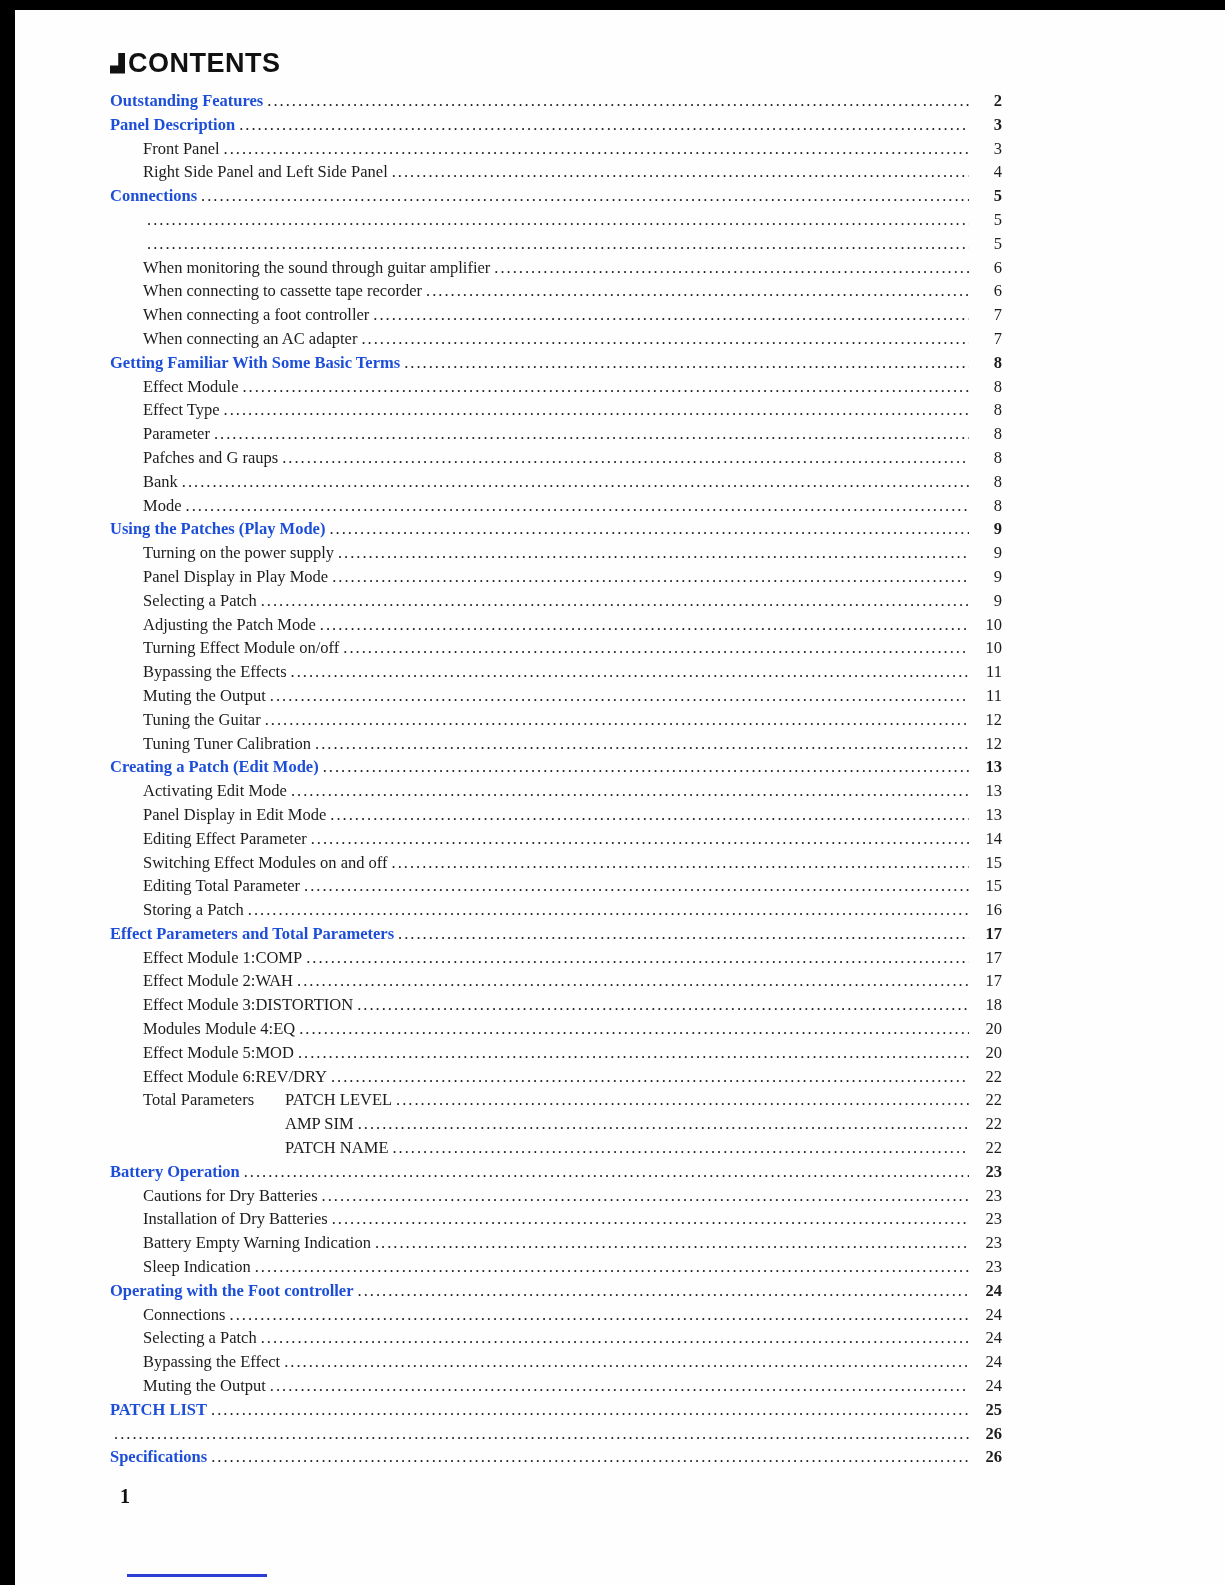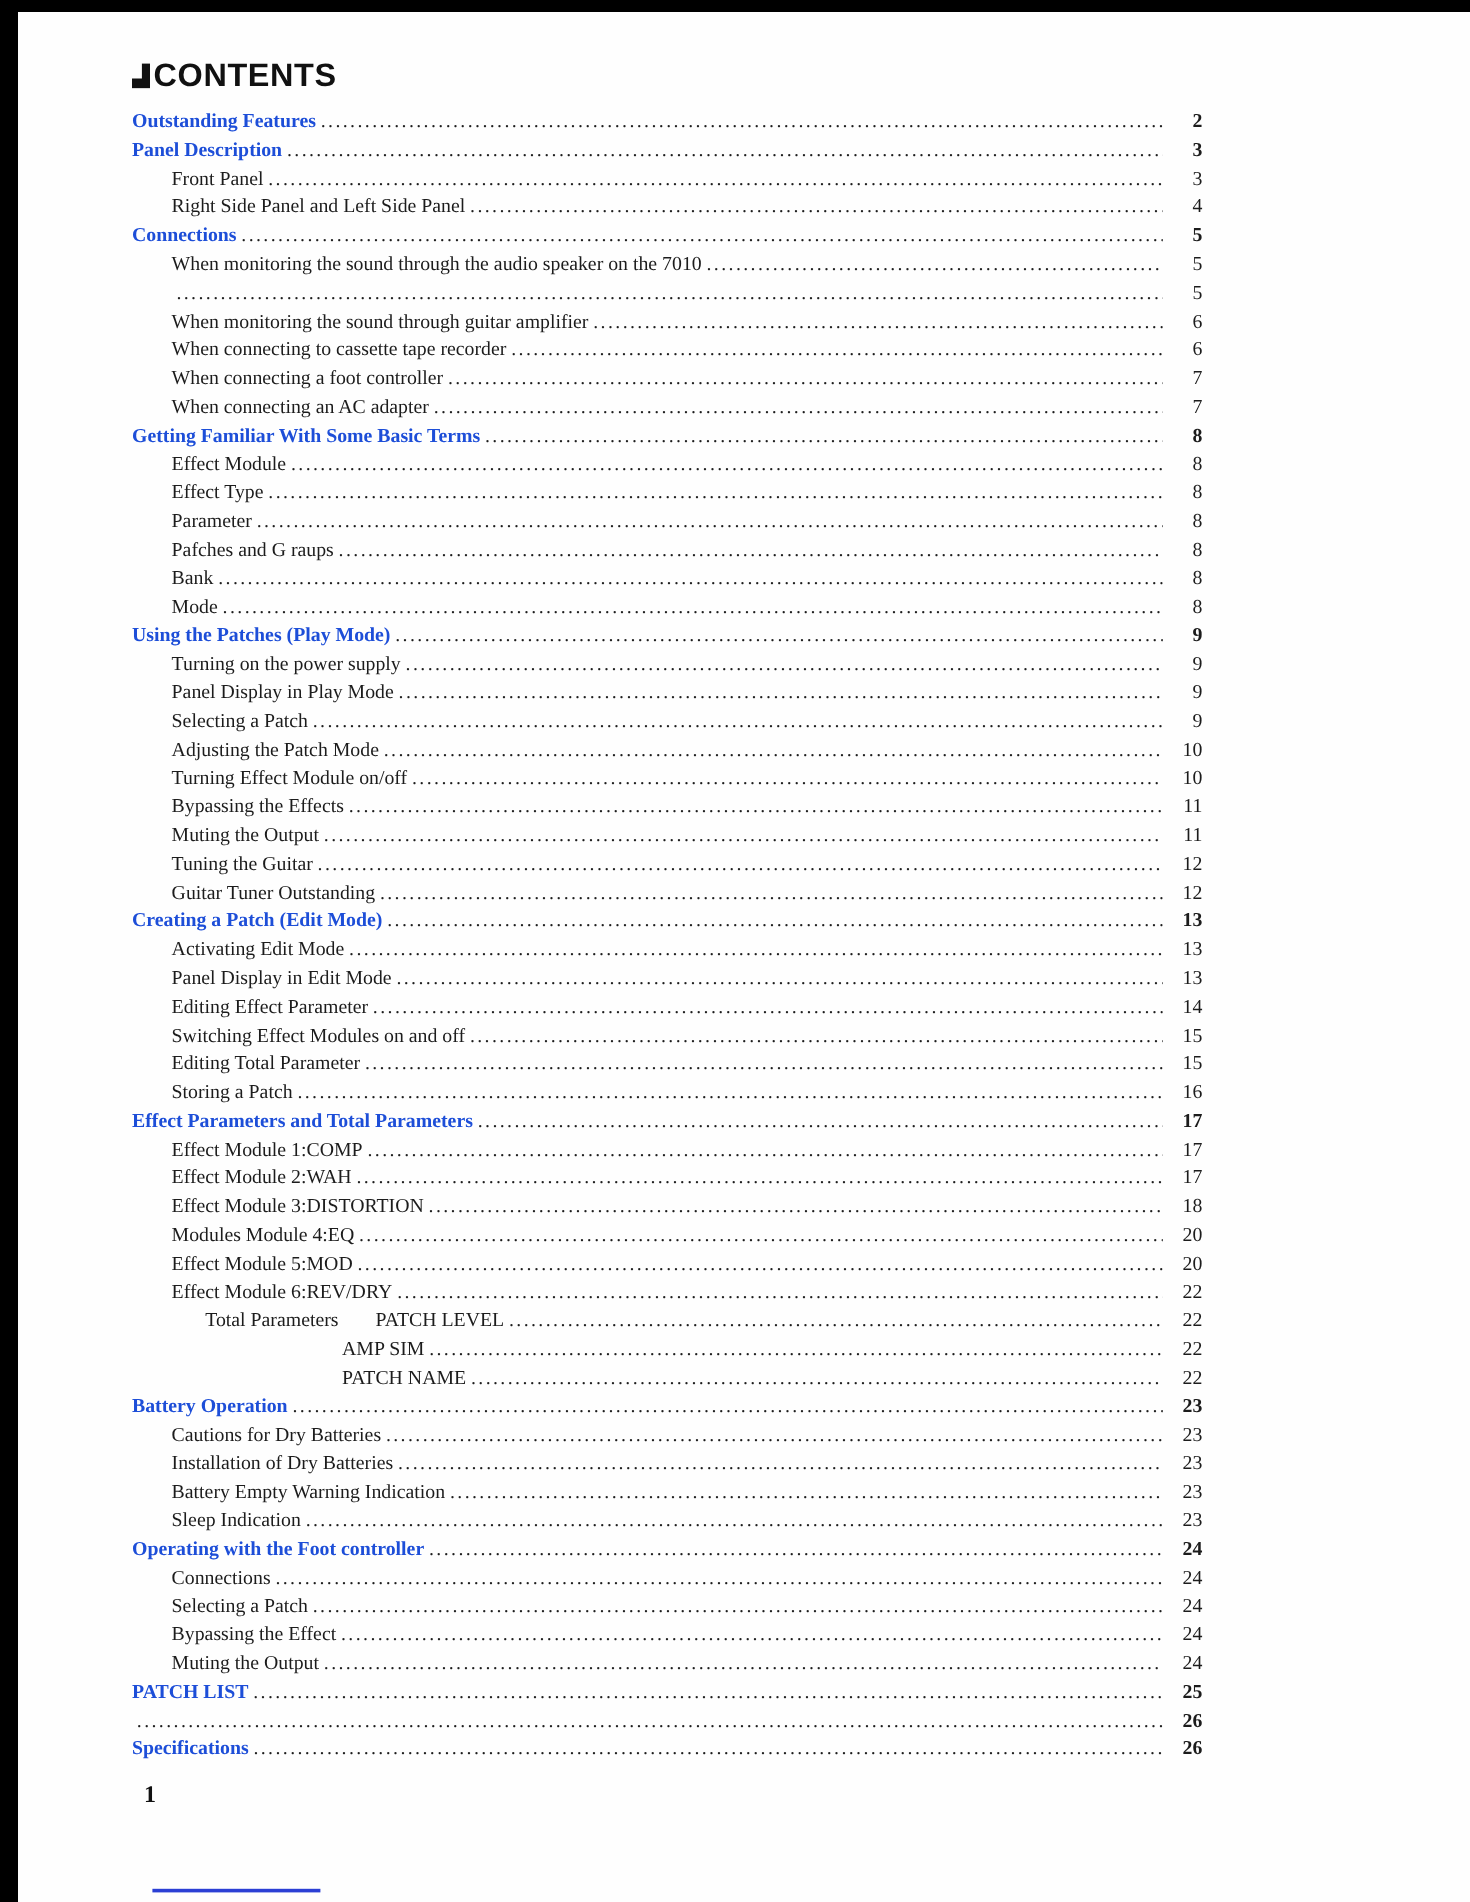--- a/index.html
+++ b/index.html
@@ -55,21 +55,20 @@
     white-space: nowrap;
   }
   .toc-row.bold .label { font-weight: bold; color: #1d4ed8; }
   .level-0 { padding-left: 0; }
   .level-1 { padding-left: 33px; }
   .level-2 { padding-left: 175px; }
   .prefix {
     display: inline-block;
     width: 142px;
     flex: 0 0 142px;
-    margin-left: 28px;
   }
   .label { flex: 0 0 auto; }
   .dots {
     flex: 1 1 auto;
     overflow: hidden;
     margin: 0 3px 0 4px;
     letter-spacing: 2px;
     color: #1c1c1c;
     font-weight: normal;
   }
@@ -128,21 +127,20 @@
           <span class="label">Right Side Panel and Left Side Panel</span>
           <span class="dots">................................................................................................................................................................................................................................................</span>
           <span class="pagenum">4</span>
         </div>
         <div class="toc-row level-0 bold">
           <span class="label">Connections</span>
           <span class="dots">................................................................................................................................................................................................................................................</span>
           <span class="pagenum">5</span>
         </div>
         <div class="toc-row level-1">
-          <span class="label">When monitoring the sound through the audio speaker on the 7010</span>
           <span class="dots">................................................................................................................................................................................................................................................</span>
           <span class="pagenum">5</span>
         </div>
         <div class="toc-row level-1">
           <span class="dots">................................................................................................................................................................................................................................................</span>
           <span class="pagenum">5</span>
         </div>
         <div class="toc-row level-1">
           <span class="label">When monitoring the sound through guitar amplifier</span>
           <span class="dots">................................................................................................................................................................................................................................................</span>
@@ -237,21 +235,21 @@
           <span class="label">Muting the Output</span>
           <span class="dots">................................................................................................................................................................................................................................................</span>
           <span class="pagenum">11</span>
         </div>
         <div class="toc-row level-1">
           <span class="label">Tuning the Guitar</span>
           <span class="dots">................................................................................................................................................................................................................................................</span>
           <span class="pagenum">12</span>
         </div>
         <div class="toc-row level-1">
-          <span class="label">Guitar Tuner Outstanding</span>
+          <span class="label">Tuning Tuner Calibration</span>
           <span class="dots">................................................................................................................................................................................................................................................</span>
           <span class="pagenum">12</span>
         </div>
         <div class="toc-row level-0 bold">
           <span class="label">Creating a Patch (Edit Mode)</span>
           <span class="dots">................................................................................................................................................................................................................................................</span>
           <span class="pagenum">13</span>
         </div>
         <div class="toc-row level-1">
           <span class="label">Activating Edit Mode</span>

